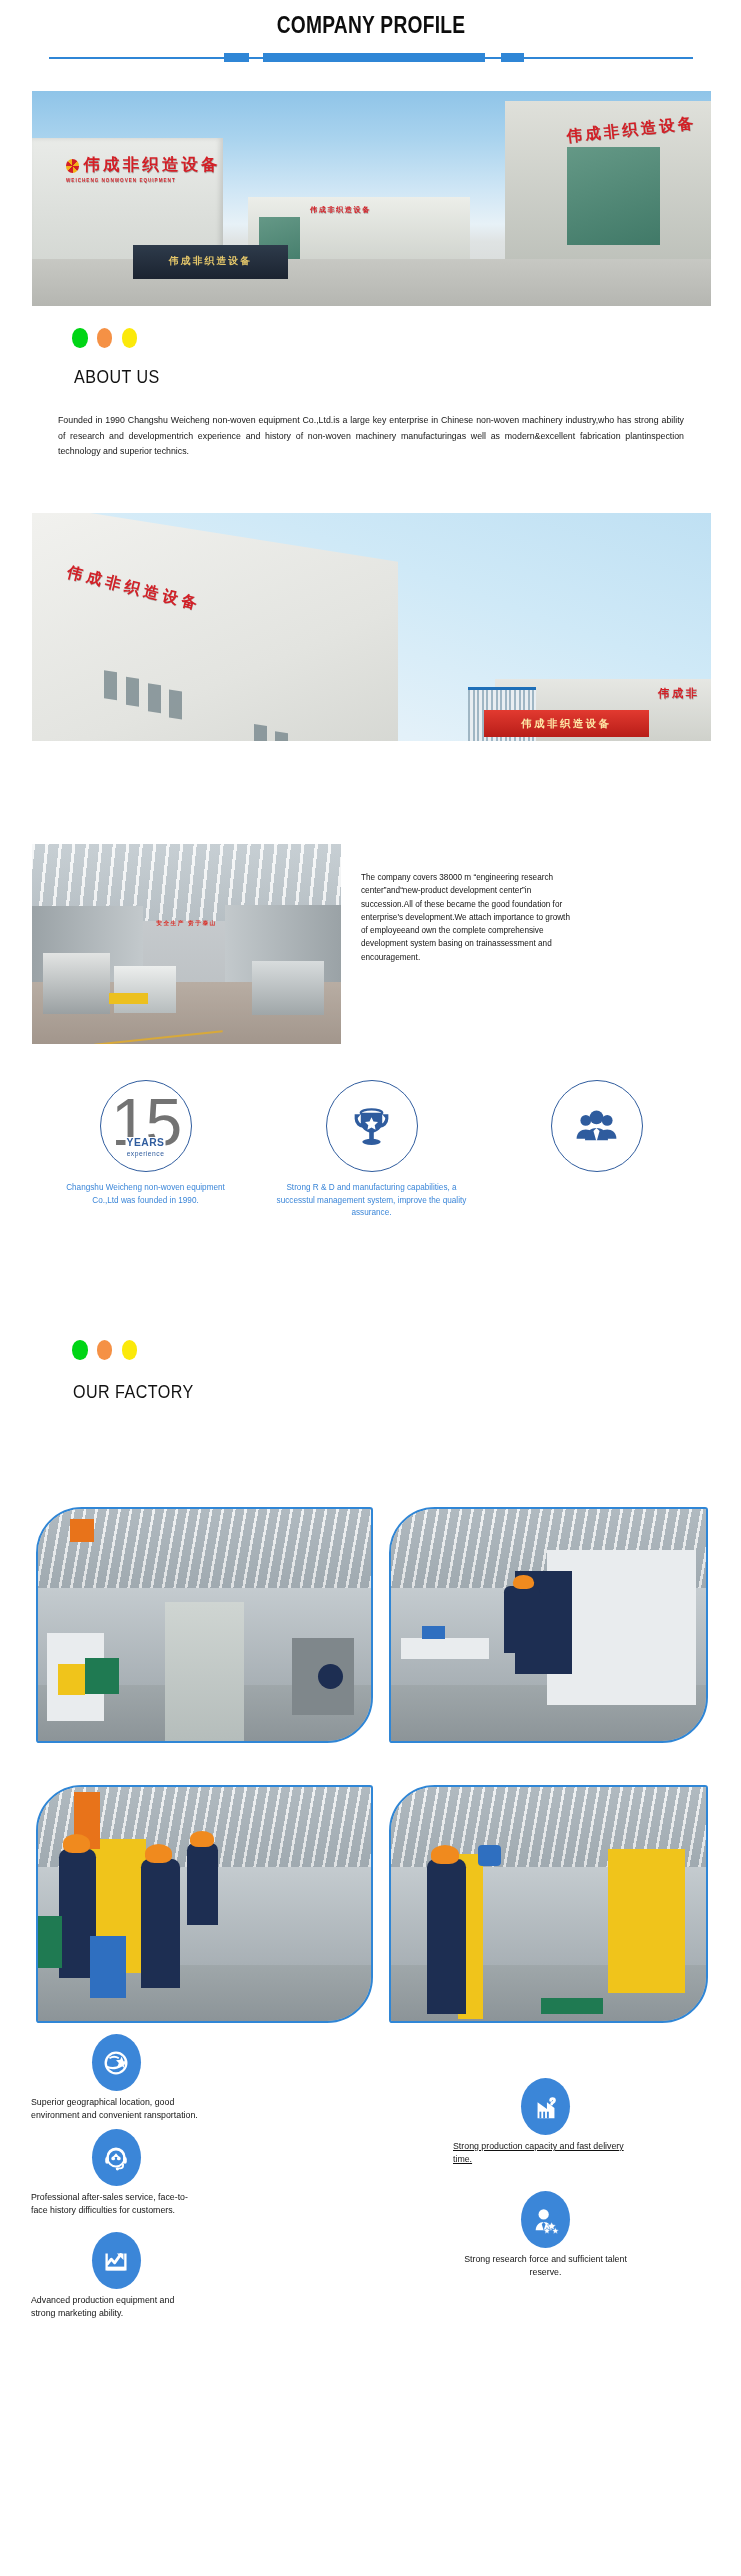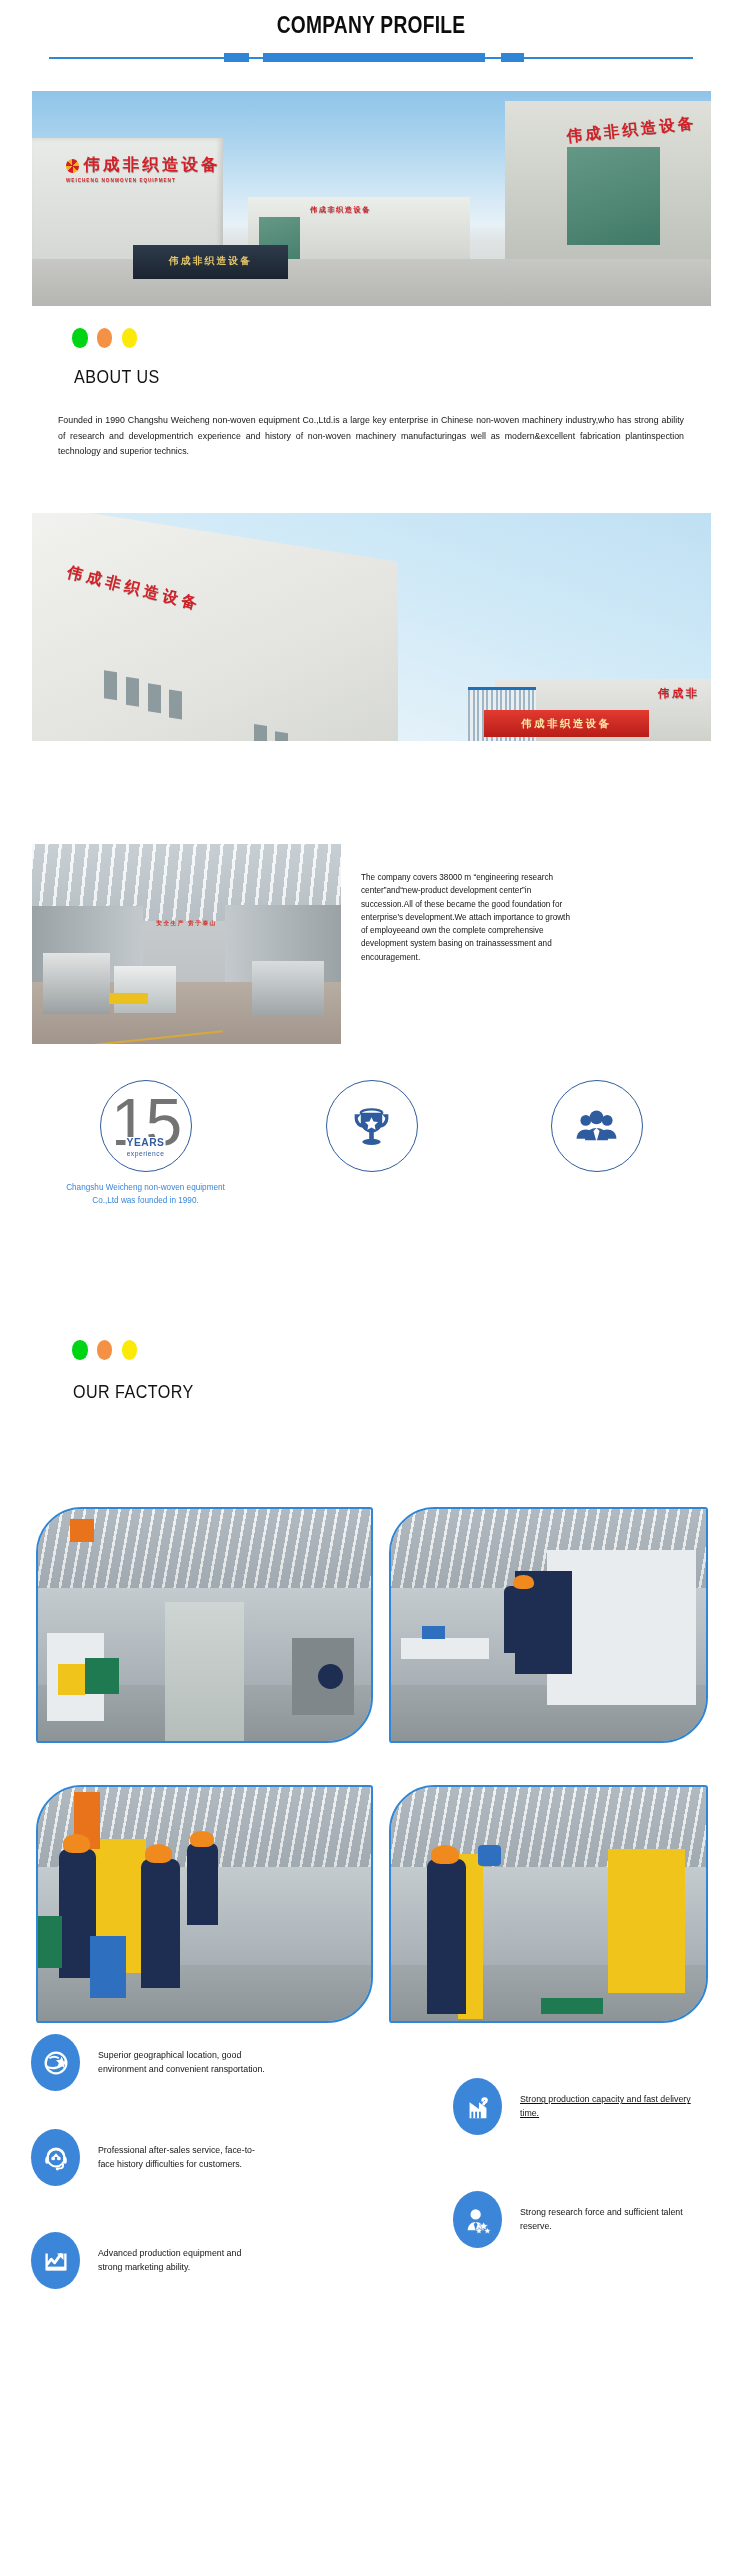--- a/index.html
+++ b/index.html
@@ -216,21 +216,21 @@
   .fcard .pnavy{ background:#1d2e52; }
   .fcard .pwhite{ background:#e9ecee; }
   .fcard .pgrey{ background:#7f878b; }
   .fcard .hat{ background:#f08a1e; border-radius:50% 50% 35% 35%; }
   .fcard .aisle{
     position:absolute; left:38%; top:40%; width:24%; height:60%;
     background:linear-gradient(180deg,#cfd5d2,#b5bdbb);
   }
 
   
-  .feat{ position:absolute; display:flex; align-items:center; gap:18px; }
+  .feat{ position:absolute; display:flex; align-items:center; gap:5px;flex-direction:column; }
   .feat-icon{
     width:49px; height:57px; border-radius:50%;
     background:#3b86d8; flex:0 0 auto;
     display:flex; align-items:center; justify-content:center; color:#fff;
   }
   .feat-text{ font-size:8.8px; line-height:1.5; color:#141414; max-width:170px; }
   .feat-text.wide{ max-width:185px; }
 </style>
 </head>
 <body>
@@ -321,20 +321,21 @@
     <svg width="49" height="49" viewBox="0 0 64 64" aria-hidden="true">
       <path d="M18 14h28v12a14 14 0 0 1-28 0z" fill="#2f5c9e"></path>
       <path d="M18 16h-8v6a12 12 0 0 0 12 12v-5a8 8 0 0 1-8-8z" fill="#2f5c9e"></path>
       <path d="M46 16h8v6a12 12 0 0 1-12 12v-5a8 8 0 0 0 8-8z" fill="#2f5c9e"></path>
       <ellipse cx="32" cy="14" rx="14" ry="4.5" fill="none" stroke="#2f5c9e" stroke-width="3"></ellipse>
       <rect x="29" y="38" width="6" height="12" fill="#2f5c9e"></rect>
       <ellipse cx="32" cy="52" rx="12" ry="4" fill="#2f5c9e"></ellipse>
       <path d="M32 20l2.6 5.4 5.9.8-4.3 4.1 1.1 5.9-5.3-2.9-5.3 2.9 1.1-5.9-4.3-4.1 5.9-.8z" fill="#fff"></path>
     </svg>
   </div>
+  <div class="badge-caption" style="padding:0 18.5px;">Strong R &amp; D and manufacturing capabilities, a successtul management system, improve the quality assurance.</div>
 </div>
 
 <div class="badge-col" style="left:483px; top:1080px; width:227px;">
   <div class="badge-circle">
     <svg width="49" height="49" viewBox="0 0 64 64" aria-hidden="true">
       <circle cx="18" cy="24" r="7" fill="#2f5c9e"></circle>
       <path d="M6 48c0-8 6-12 12-12s12 4 12 12z" fill="#2f5c9e"></path>
       <circle cx="46" cy="24" r="7" fill="#2f5c9e"></circle>
       <path d="M34 48c0-8 6-12 12-12s12 4 12 12z" fill="#2f5c9e"></path>
       <circle cx="32" cy="20" r="9" fill="#2f5c9e"></circle>
@@ -451,21 +452,21 @@
       <path d="M14 22l20 14V22l16 12v22H14z" fill="#fff"></path>
       <rect x="18" y="42" width="4" height="14" fill="#3b86d8"></rect>
       <rect x="26" y="42" width="4" height="14" fill="#3b86d8"></rect>
       <rect x="34" y="42" width="4" height="14" fill="#3b86d8"></rect>
       <path d="M42 18c0-5 8-5 8 0s-6 4-6 8" fill="none" stroke="#fff" stroke-width="6" stroke-linecap="round"></path>
     </svg>
   </div>
   <div class="feat-text wide">Strong production capacity and fast delivery time.</div>
 </div>
 
-<div class="feat" style="left:453px; top:2191px;">
+<div class="feat" style="left:453px; top:2191px;text-align:center;">
   <div class="feat-icon">
     <svg width="30" height="30" viewBox="0 0 64 64" aria-hidden="true">
       <circle cx="27" cy="20" r="11" fill="#fff"></circle>
       <path d="M10 54c0-11 8-18 17-18s17 7 17 18z" fill="#fff"></path>
       <path d="M27 36l4 5-4 13-4-13z" fill="#3b86d8"></path>
       <path d="M44 36l2.8 5.6 6.2.9-4.5 4.3 1.1 6.2-5.6-3-5.6 3 1.1-6.2-4.5-4.3 6.2-.9z" fill="#fff" stroke="#3b86d8" stroke-width="1.2"></path>
       <path d="M34 48l2.2 4.4 4.8.7-3.5 3.4.8 4.8-4.3-2.3-4.3 2.3.8-4.8-3.5-3.4 4.8-.7z" fill="#fff" stroke="#3b86d8" stroke-width="1.2"></path>
       <path d="M52 48l2.2 4.4 4.8.7-3.5 3.4.8 4.8-4.3-2.3-4.3 2.3.8-4.8-3.5-3.4 4.8-.7z" fill="#fff" stroke="#3b86d8" stroke-width="1.2"></path>
     </svg>
   </div>

